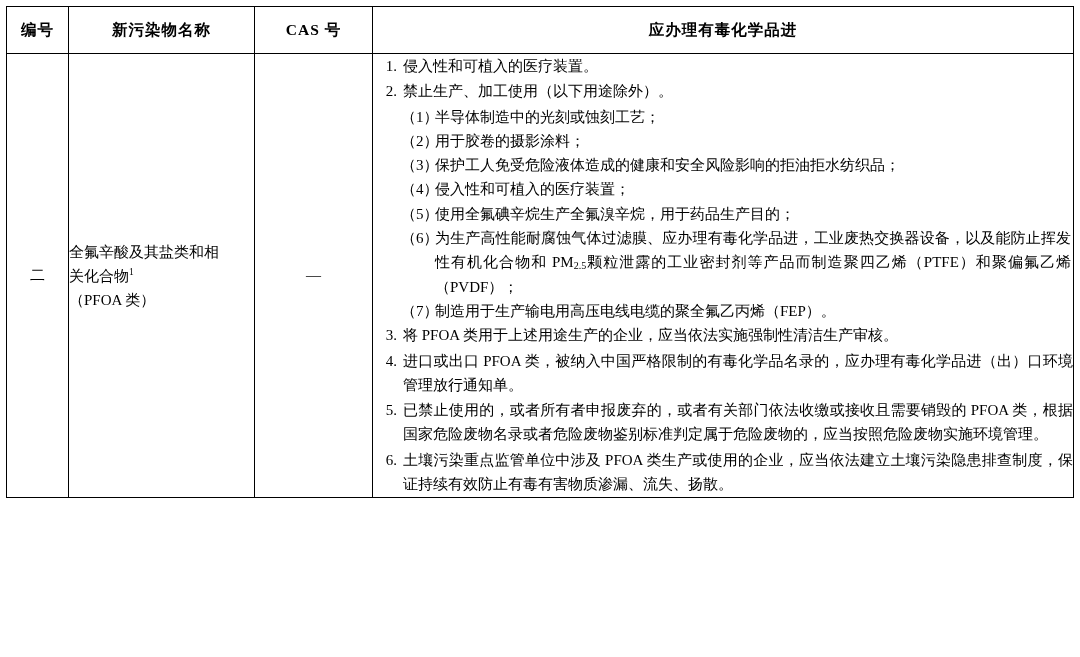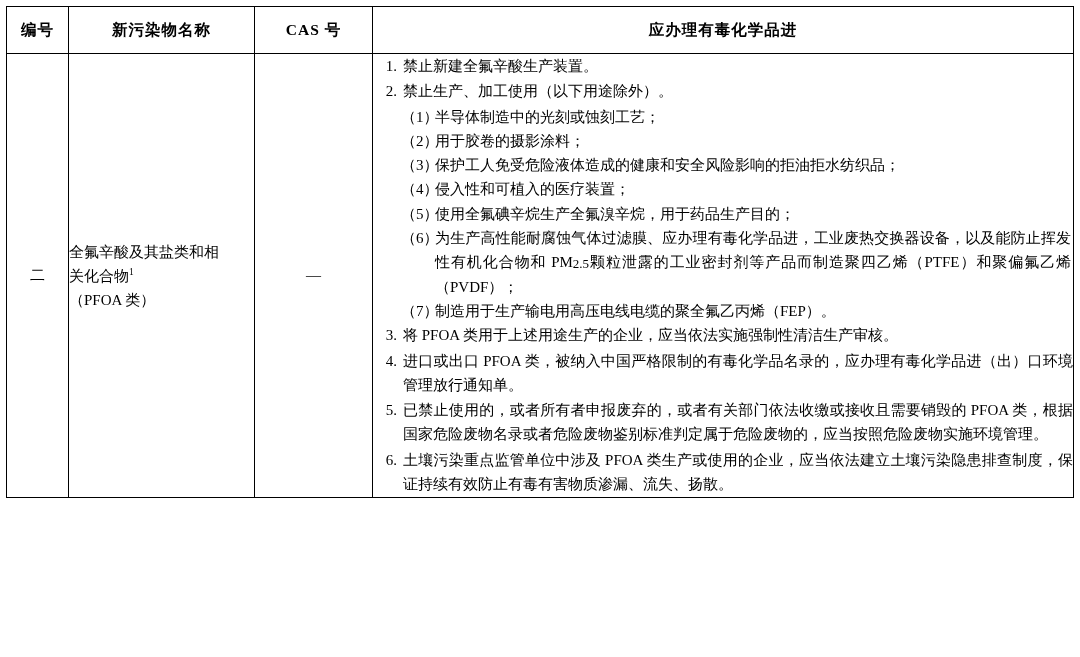--- a/index.html
+++ b/index.html
@@ -104,21 +104,21 @@
     padding-left: 28px;
     box-sizing: border-box;
     white-space: nowrap;
   }
   .s-text {
     flex: 1 1 auto;
     text-align: justify;
     padding-right: 2px;
   }
   sub {
-    font-size: 13px;
+    font-size: 10px;
     vertical-align: bottom;
   }
 </style>
 </head>
 <body>
 
 <div class="page">
   <table class="risk-table">
     <colgroup>
       <col class="col-no">
@@ -141,21 +141,21 @@
           <span class="nm-line">全氟辛酸及其盐类和相</span>
           <span class="nm-line"><span>关化合物</span><sup>1</sup></span>
           <span class="nm-line">（PFOA 类）</span>
         </td>
         <td class="cell-cas">—</td>
         <td class="cell-measures">
           <div class="measures">
 
             <div class="m-item">
               <div class="m-num">1.</div>
-              <div class="m-text">禁止新建全氟辛酸生产装置。</div>
+              <div class="m-text">侵入性和可植入的医疗装置。</div>
             </div>
 
             <div class="m-item">
               <div class="m-num">2.</div>
               <div class="m-text">禁止生产、加工使用（以下用途除外）。</div>
             </div>
 
             <div class="sub-list">
               <div class="s-item">
                 <div class="s-num">（1）</div>

